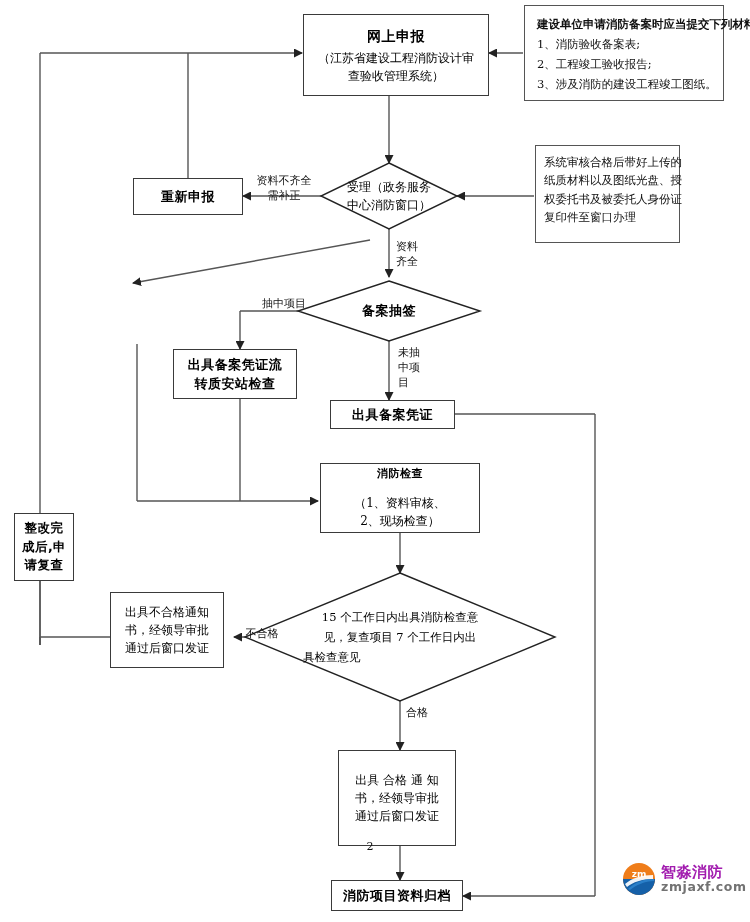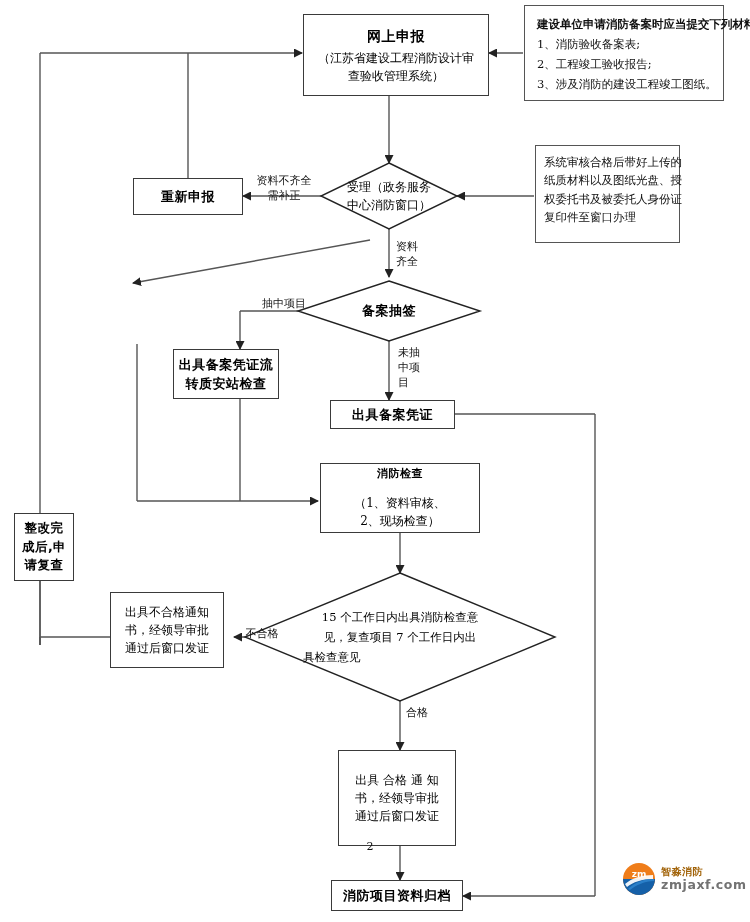--- a/index.html
+++ b/index.html
@@ -91,22 +91,22 @@
   }
   .wm {
     position: absolute;
     display: flex;
     align-items: center;
     gap: 5px;
   }
   .wm-text { line-height: 1.05; }
   .wm-cn {
     font-weight: bold;
-    font-size: 10px;
-    color: #a16207;
+    font-size: 15px;
+    color: #a21caf;
     letter-spacing: 0.5px;
   }
   .wm-url {
     font-weight: bold;
     font-size: 12.5px;
     color: #737373;
     letter-spacing: 0.6px;
     font-family: "DejaVu Sans", "Liberation Sans", sans-serif;
   }
 </style>
@@ -220,21 +220,21 @@
       <div class="line bold-cn" style="font-size:13px;">备案抽签</div>
     </div>
   </div>
 
   <div class="edge-label" style="left:252px; top:297px; width:64px;">抽中项目</div>
 
   <div class="edge-label" style="left:398px; top:346px; width:28px; text-align:left;">未抽
 中项
 目</div>
 
-  <div class="node box" style="left:173px; top:349px; width:106px; height:50px;">
+  <div class="node box" style="left:173px; top:349px; width:124px; height:50px;">
     <div class="line bold-cn" style="font-size:13px;">出具备案凭证流</div>
     <div class="line bold-cn" style="font-size:13px;">转质安站检查</div>
   </div>
 
   <div class="node box" style="left:330px; top:400px; width:125px; height:29px;">
     <div class="line bold-cn" style="font-size:13px;">出具备案凭证</div>
   </div>
 
   <div class="node box" style="left:320px; top:463px; width:160px; height:70px;">
     <div class="line bold-cn" style="font-size:11px; margin-bottom:12px;">消防检查</div>

